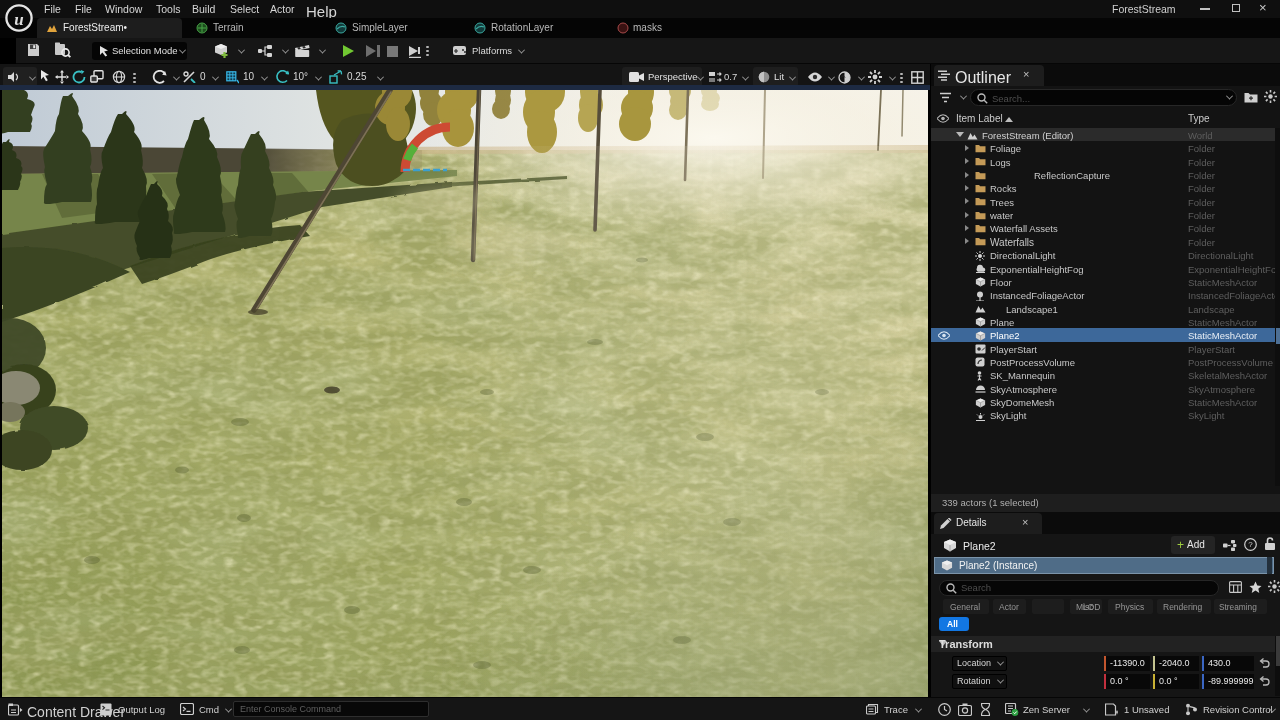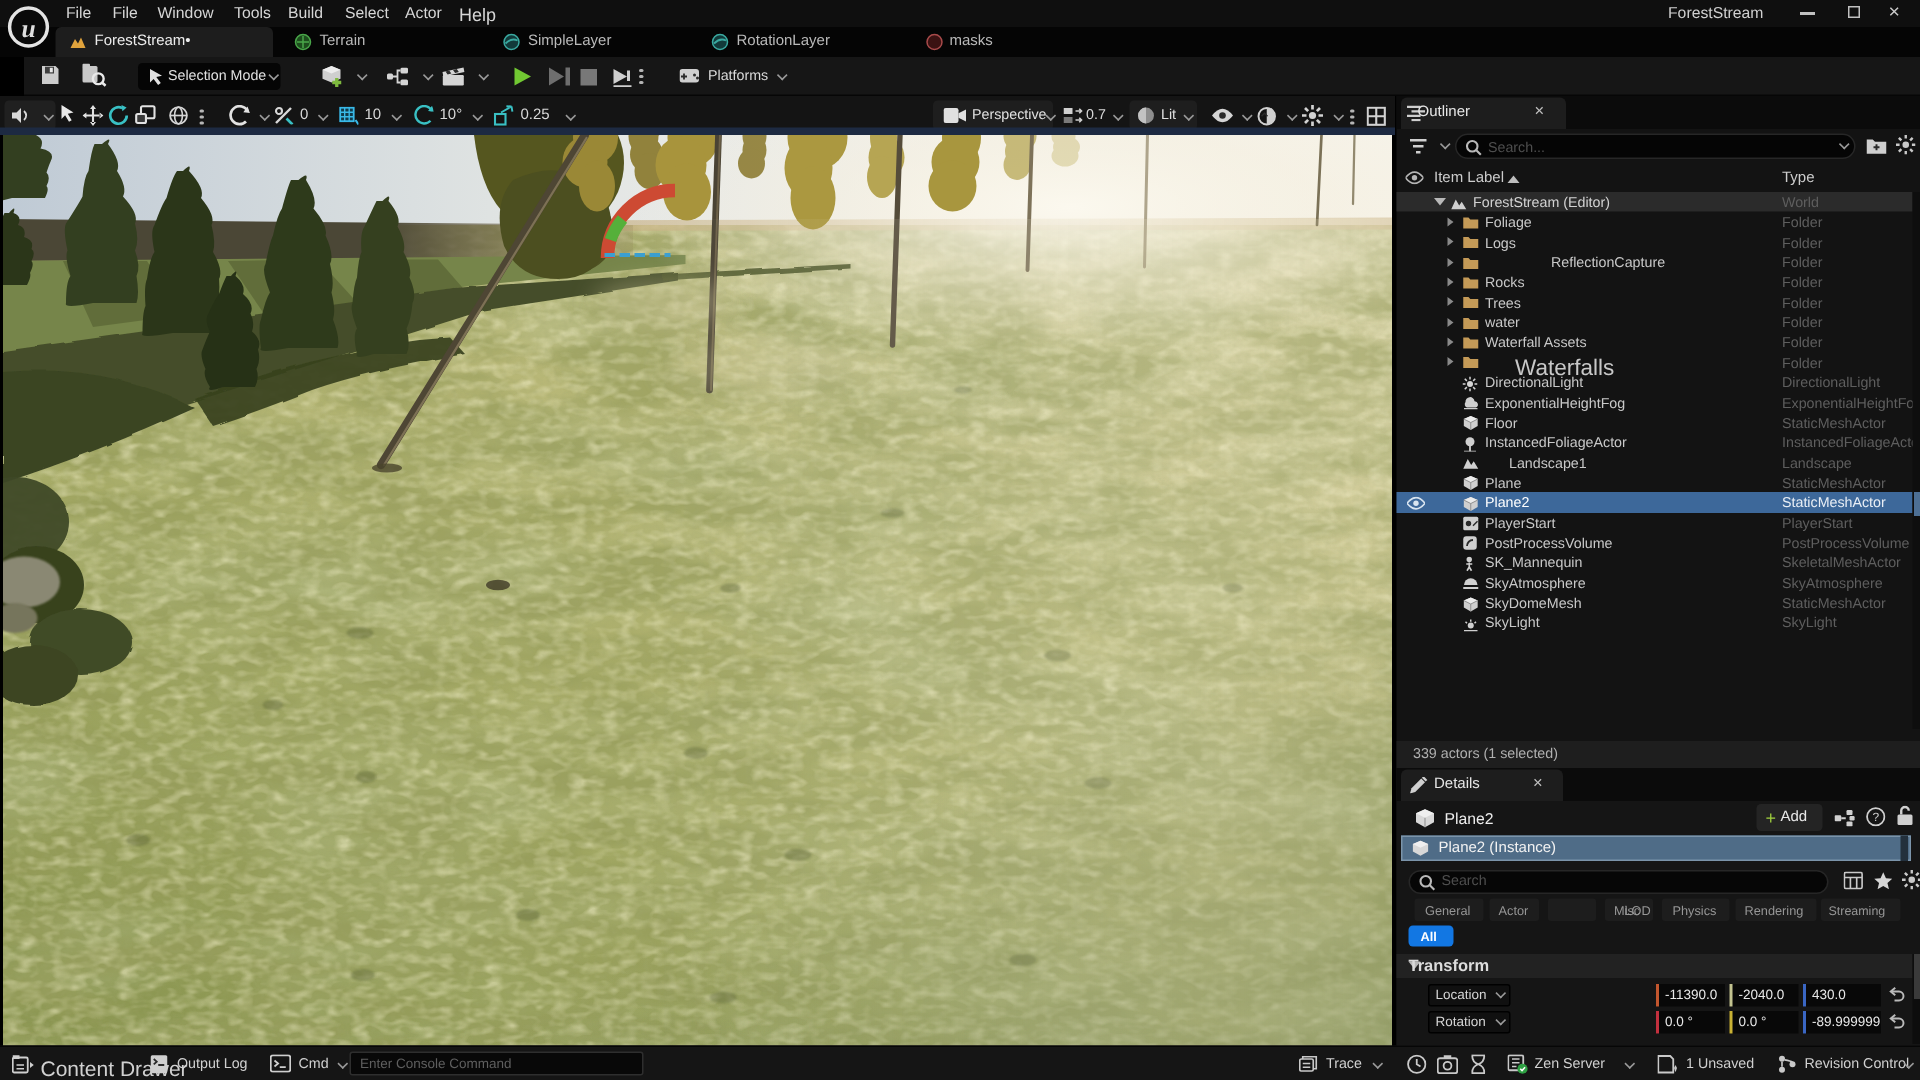--- a/index.html
+++ b/index.html
@@ -15,21 +15,21 @@
 <body>
 
 <div class="abs" style="left:0;top:0;width:1280px;height:18px;background:#0f0f0f;">
   <div class="abs txt" style="left:44px;top:3px;color:#d6d6d6;font-size:10.5px;">File</div>
   <div class="abs txt" style="left:75px;top:3px;color:#d6d6d6;font-size:10.5px;">File</div>
   <div class="abs txt" style="left:105px;top:3px;color:#d6d6d6;font-size:10.5px;">Window</div>
   <div class="abs txt" style="left:156px;top:3px;color:#d6d6d6;font-size:10.5px;">Tools</div>
   <div class="abs txt" style="left:192px;top:3px;color:#d6d6d6;font-size:10.5px;">Build</div>
   <div class="abs txt" style="left:230px;top:3px;color:#d6d6d6;font-size:10.5px;">Select</div>
   <div class="abs txt" style="left:270px;top:3px;color:#d6d6d6;font-size:10.5px;">Actor</div>
-  <div class="abs txt" style="left:306px;top:3px;color:#d6d6d6;font-size:12px;">Help</div>
+  <div class="abs txt" style="left:306px;top:3px;color:#d6d6d6;font-size:15px;">Help</div>
   <div class="abs txt" style="left:1112px;top:3px;color:#cfcfcf;font-size:10.5px;">ForestStream</div>
 
   <div class="abs" style="left:1200px;top:8px;width:10px;height:1.5px;background:#c0c0c0;"></div>
   <div class="abs" style="left:1232px;top:4px;width:8px;height:8px;border:1.2px solid #c0c0c0;"></div>
   <div class="abs" style="left:1259px;top:2px;width:12px;height:12px;color:#c9c9c9;font-size:13px;line-height:12px;">×</div>
 </div>
 
 <svg class="abs" style="left:4px;top:3px;z-index:30;" width="30" height="30" viewBox="0 0 30 30">
   <circle cx="15" cy="15" r="12.6" fill="#0a0a0a" stroke="#e4e4e4" stroke-width="2.3"></circle>
   <text x="15" y="21.5" font-size="17" fill="#dedede" text-anchor="middle" font-family="Liberation Serif" font-style="italic" font-weight="bold">u</text>
@@ -450,21 +450,21 @@
 </svg>
 </div>
 
 <div class="abs" style="left:930px;top:64px;width:350px;height:633px;background:#131313;border-left:1px solid #000;">
 
   <div class="abs" style="left:0;top:0;width:350px;height:22px;background:#0b0b0b;"></div>
   <div class="abs" style="left:3px;top:1px;width:110px;height:21px;background:#1d1d1d;border-radius:4px 4px 0 0;"></div>
   <svg class="abs" style="left:7px;top:6px;" width="13" height="11" viewBox="0 0 13 11">
       <path d="M0 1.2 h9 M3 4.2 h9 M0 7.2 h9 M3 10 h6" stroke="#cfcfcf" stroke-width="1.5"></path>
     </svg>
-  <div class="abs txt" style="left:14px;top:5px;color:#e6e6e6;font-size:10px;">Outliner</div>
+  <div class="abs txt" style="left:24px;top:5px;color:#e6e6e6;font-size:16px;">Outliner</div>
   <div class="abs txt" style="left:92px;top:4px;color:#c2c2c2;font-size:11px;">×</div>
 
   <svg class="abs" style="left:9px;top:28px;" width="13" height="11" viewBox="0 0 13 11">
       <path d="M0 1.5 h11 M2 5.5 h7 M4 9.5 h3" stroke="#cfcfcf" stroke-width="1.6"></path>
     </svg>
   <span class="abs chev" style="left:26px;top:31px;"></span>
   <div class="abs" style="left:39px;top:25px;width:267px;height:17px;background:#050505;border-radius:9px;border:1px solid #272727;"></div>
   <svg class="abs" style="left:46px;top:29px;" width="11" height="11" viewBox="0 0 11 11">
       <circle cx="4.5" cy="4.5" r="3.5" fill="none" stroke="#b9b9b9" stroke-width="1.4"></circle>
       <path d="M7.2 7.2 l3 3" stroke="#b9b9b9" stroke-width="1.4"></path>
@@ -535,21 +535,21 @@
   <div class="abs" style="left:34px;top:160.9px;width:0;height:0;border-top:3.5px solid transparent;border-bottom:3.5px solid transparent;border-left:4.5px solid #8a8a8a;"></div>
   <svg class="abs" style="left:44px;top:159.9px;" width="11" height="9" viewBox="0 0 11 9">
       <path d="M0.5 1 h3.5 l1.2 1.3 h5.3 v6 h-10 z" fill="#c49a57"></path>
     </svg>
   <div class="abs txt" style="left:59px;top:159.4px;font-size:9.5px;color:#c8c8c8;">Waterfall Assets</div>
   <div class="abs txt" style="left:257px;top:159.4px;font-size:9.5px;color:#5e5e5e;">Folder</div>
   <div class="abs" style="left:34px;top:174.3px;width:0;height:0;border-top:3.5px solid transparent;border-bottom:3.5px solid transparent;border-left:4.5px solid #8a8a8a;"></div>
   <svg class="abs" style="left:44px;top:173.3px;" width="11" height="9" viewBox="0 0 11 9">
       <path d="M0.5 1 h3.5 l1.2 1.3 h5.3 v6 h-10 z" fill="#c49a57"></path>
     </svg>
-  <div class="abs txt" style="left:59px;top:172.8px;font-size:15px;color:#c8c8c8;margin-left:20px;">Waterfalls</div>
+  <div class="abs txt" style="left:59px;top:172.8px;font-size:10px;color:#c8c8c8;">Waterfalls</div>
   <div class="abs txt" style="left:257px;top:172.8px;font-size:9.5px;color:#5e5e5e;">Folder</div>
   <svg class="abs" style="left:44px;top:186.6px;" width="10" height="10" viewBox="0 0 10 10">
       <circle cx="5" cy="5" r="2" fill="#d5d5d5"></circle>
       <g stroke="#d5d5d5" stroke-width="1">
         <path d="M5 0 v2 M5 8 v2 M0 5 h2 M8 5 h2 M1.5 1.5 l1.4 1.4 M7.1 7.1 l1.4 1.4 M8.5 1.5 l-1.4 1.4 M2.9 7.1 l-1.4 1.4"></path>
       </g>
     </svg>
   <div class="abs txt" style="left:59px;top:186.1px;font-size:9.5px;color:#c8c8c8;">DirectionalLight</div>
   <div class="abs txt" style="left:257px;top:186.1px;font-size:9.5px;color:#5e5e5e;">DirectionalLight</div>
   <svg class="abs" style="left:44px;top:200.0px;" width="11" height="9" viewBox="0 0 11 9">

